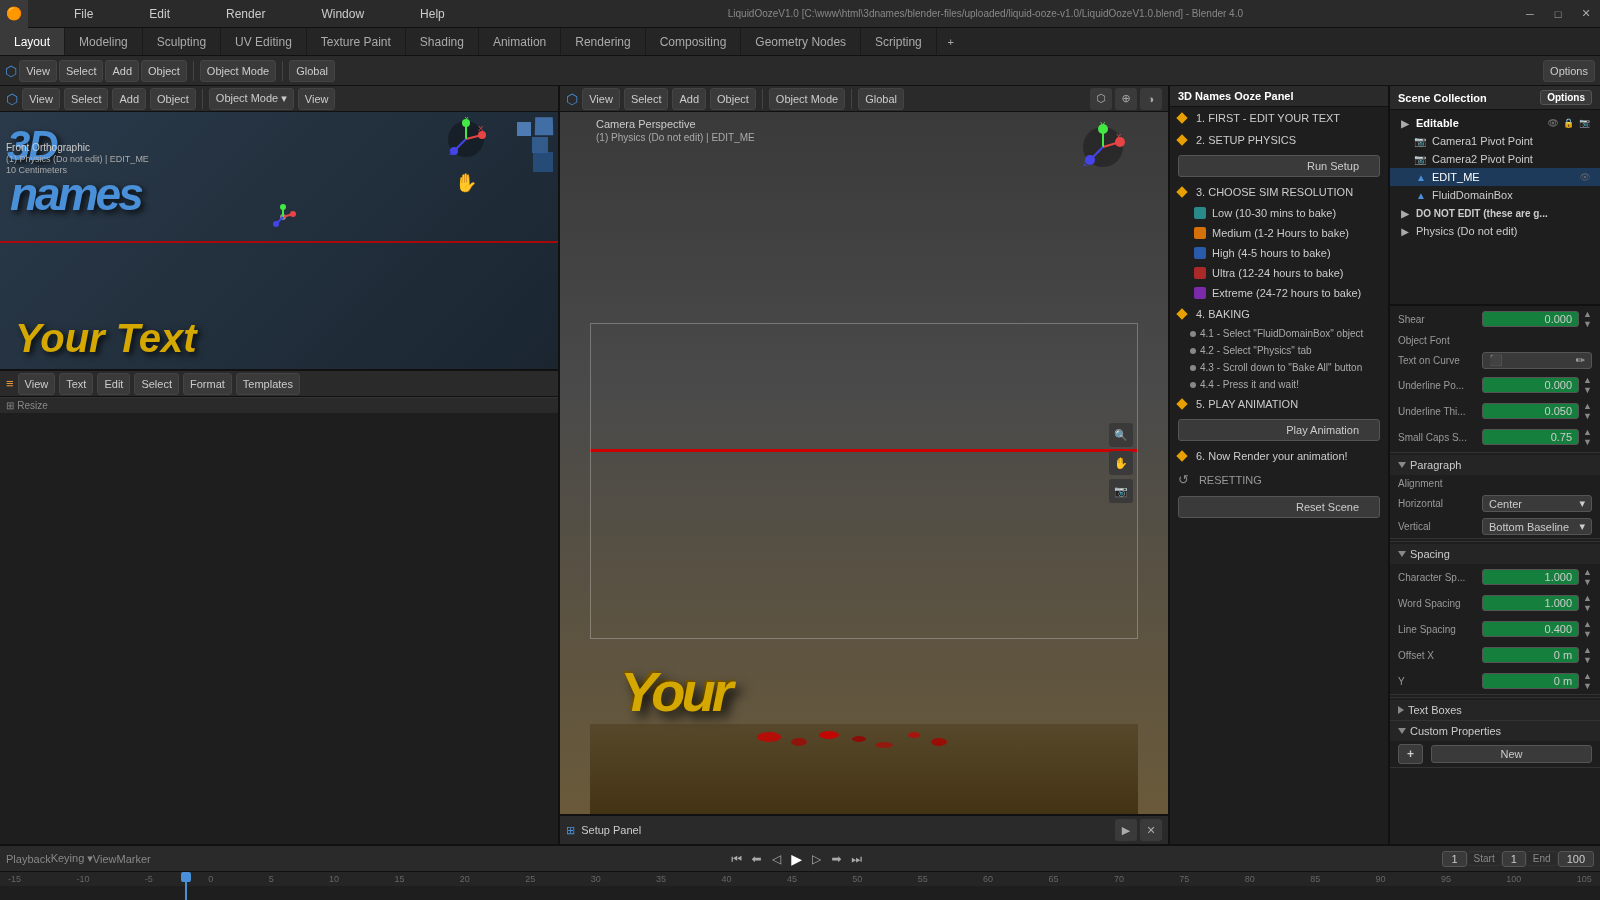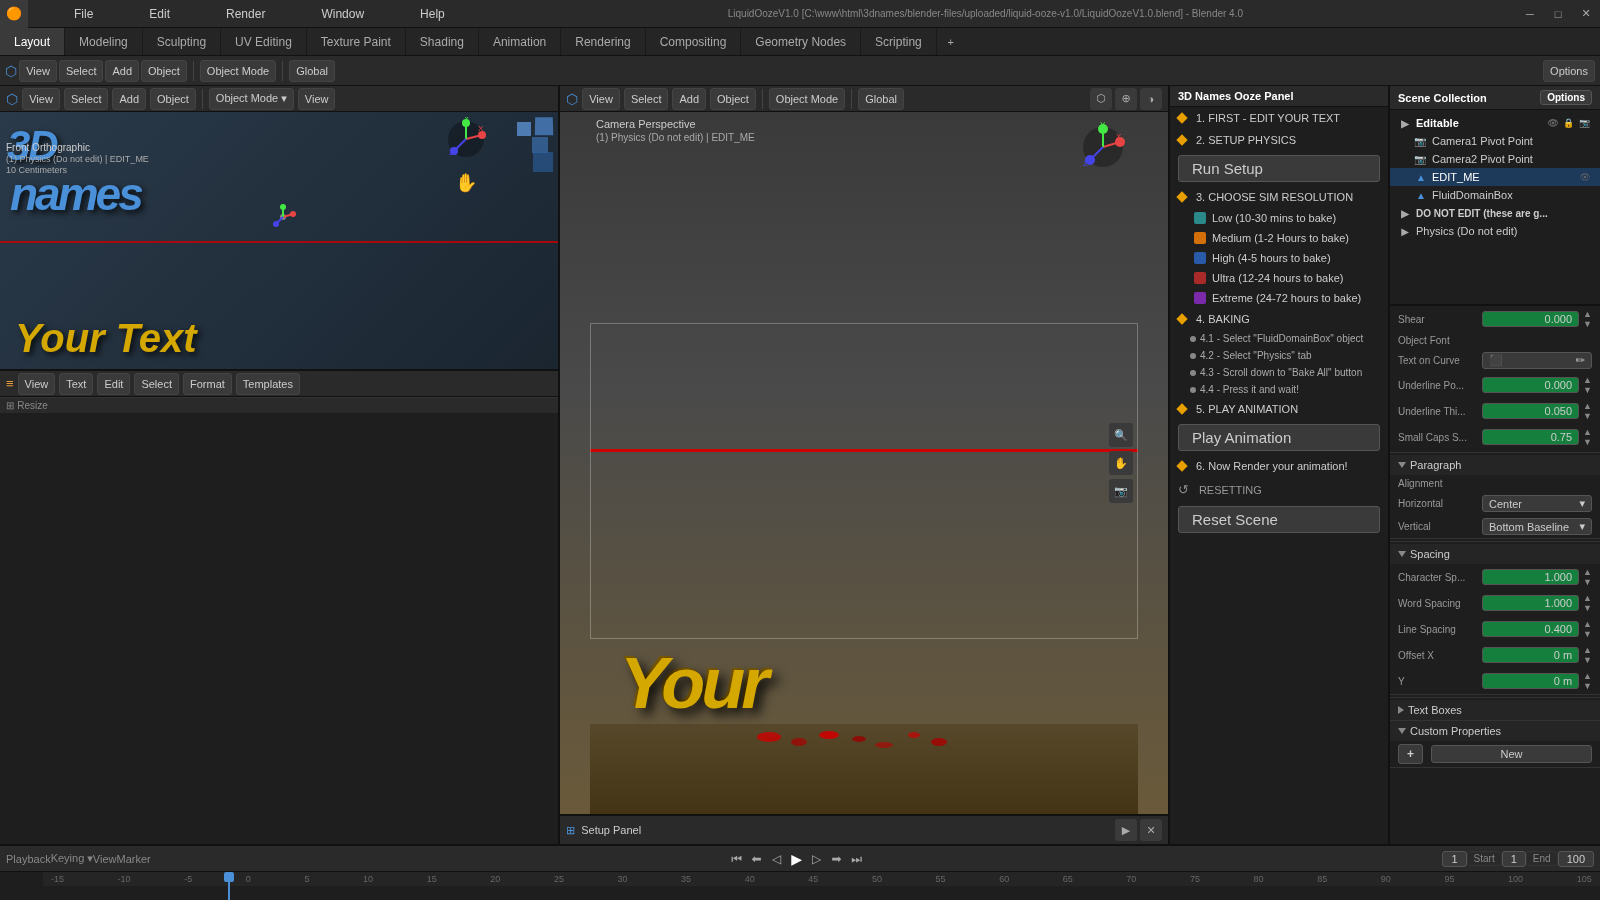--- a/index.html
+++ b/index.html
@@ -55,21 +55,21 @@
     
     .mid-sidebar { position: absolute; left: 0; top: 0; bottom: 0; width: 30px; background: #2a2a2a; border-right: 1px solid #111; display: flex; flex-direction: column; align-items: center; padding: 4px 0; gap: 2px; }
     .tool-btn { width: 26px; height: 26px; background: #3a3a3a; border-radius: 3px; display: flex; align-items: center; justify-content: center; cursor: pointer; color: #aaa; font-size: 13px; }
     .tool-btn.active { background: #4a6080; color: #fff; }
     .rtool-btn { width: 22px; height: 22px; background: #3a3a3a; border-radius: 3px; display: flex; align-items: center; justify-content: center; cursor: pointer; color: #aaa; font-size: 11px; }
 
     
     .setup-panel { width: 220px; background: #1e1e1e; display: flex; flex-direction: column; border-right: 2px solid #111; overflow-y: auto; }
     .setup-header { background: #2a2a2a; padding: 4px 8px; font-size: 11px; font-weight: bold; color: #fff; border-bottom: 1px solid #111; }
     .setup-item { padding: 5px 8px; cursor: pointer; display: flex; align-items: center; gap: 6px; }
-    .setup-btn { background: #3a3a3a; border: 1px solid #555; margin: 4px 8px; padding: 4px 13px; border-radius: 3px; cursor: pointer; color: #ccc; font-size: 15px; text-align: left; }
+    .setup-btn { background: #3a3a3a; border: 1px solid #555; margin: 4px 8px; padding: 4px 20px; border-radius: 3px; cursor: pointer; color: #ccc; font-size: 11px; text-align: right; }
     .sim-option { padding: 4px 8px 4px 24px; display: flex; align-items: center; gap: 6px; cursor: pointer; }
     .sim-dot { width: 12px; height: 12px; border-radius: 2px; flex-shrink: 0; }
     .sim-dot.cyan { background: #2a8a8a; }
     .sim-dot.orange { background: #d4700a; }
     .sim-dot.blue { background: #2a5aaa; }
     .sim-dot.red { background: #aa2a2a; }
     .sim-dot.purple { background: #7a2aaa; }
     .sub-item { padding: 3px 8px 3px 20px; color: #aaa; font-size: 10px; }
 
     
@@ -284,21 +284,21 @@
 
       <div class="scene-bg" style="padding-left:30px;padding-right:30px;">
 
         <div style="position:absolute;top:6px;left:36px;font-size:11px;color:#ccc;">Camera Perspective</div>
         <div style="position:absolute;top:20px;left:36px;font-size:10px;color:#aaa;">(1) Physics (Do not edit) | EDIT_ME</div>
 
         <div style="position:absolute;top:48%;left:30px;right:30px;height:3px;background:#cc0000;"></div>
 
         <div style="position:absolute;left:30px;top:30%;right:30px;bottom:25%;border:1px solid #ffffff44;"></div>
 
-        <div style="position:absolute;bottom:90px;left:60px;font-size:72px;font-weight:900;color:#d4a800;text-shadow:6px 6px 12px rgba(0,0,0,0.9),-2px -2px 0 #7a5800;font-style:italic;letter-spacing:-4px;">Your</div>
+        <div style="position:absolute;bottom:90px;left:60px;font-size:56px;font-weight:900;color:#d4a800;text-shadow:6px 6px 12px rgba(0,0,0,0.9),-2px -2px 0 #7a5800;font-style:italic;letter-spacing:-4px;">Your</div>
 
         <div style="position:absolute;bottom:0;left:30px;right:30px;height:90px;background:linear-gradient(180deg,rgba(70,50,15,0.4) 0%,rgba(50,35,5,0.7) 100%);"></div>
 
         <div style="position:absolute;bottom:55px;left:50%;transform:translateX(-50%);">
           <svg width="250" height="50">
             <ellipse cx="30" cy="30" rx="12" ry="5" fill="#cc0000" opacity="0.8"></ellipse>
             <ellipse cx="60" cy="35" rx="8" ry="4" fill="#aa0000" opacity="0.7"></ellipse>
             <ellipse cx="90" cy="28" rx="10" ry="4" fill="#cc0000" opacity="0.9"></ellipse>
             <ellipse cx="120" cy="32" rx="7" ry="3" fill="#990000" opacity="0.8"></ellipse>
             <ellipse cx="145" cy="38" rx="9" ry="3" fill="#bb0000" opacity="0.6"></ellipse>
@@ -632,21 +632,21 @@
     <div class="hbar-spacer"></div>
 
     <div style="background:#3a3a3a;border:1px solid #555;border-radius:3px;padding:1px 8px;font-size:11px;cursor:pointer;">1</div>
     <div style="background:#2a2a2a;border:1px solid #333;border-radius:3px;padding:1px 6px;font-size:10px;color:#888;">Start</div>
     <div style="background:#3a3a3a;border:1px solid #555;border-radius:3px;padding:1px 8px;font-size:11px;cursor:pointer;">1</div>
     <div style="background:#2a2a2a;border:1px solid #333;border-radius:3px;padding:1px 6px;font-size:10px;color:#888;">End</div>
     <div style="background:#3a3a3a;border:1px solid #555;border-radius:3px;padding:1px 8px;font-size:11px;cursor:pointer;">100</div>
   </div>
 
   <div class="timeline-ruler">
-    <div style="position:absolute;left:0;right:0;top:0;bottom:0;background:#1e1e1e;overflow:hidden;margin-left:43px;">
+    <div style="position:absolute;left:0;right:0;top:0;bottom:0;background:#1e1e1e;overflow:hidden;">
       <div style="position:absolute;top:0;left:0;right:0;height:14px;background:#252525;display:flex;align-items:center;padding:0 8px;">
         <div style="display:flex;width:100%;justify-content:space-between;font-size:9px;color:#666;">
           <span>-15</span>
           <span>-10</span>
           <span>-5</span>
           <span>0</span>
           <span>5</span>
           <span>10</span>
           <span>15</span>
           <span>20</span>

